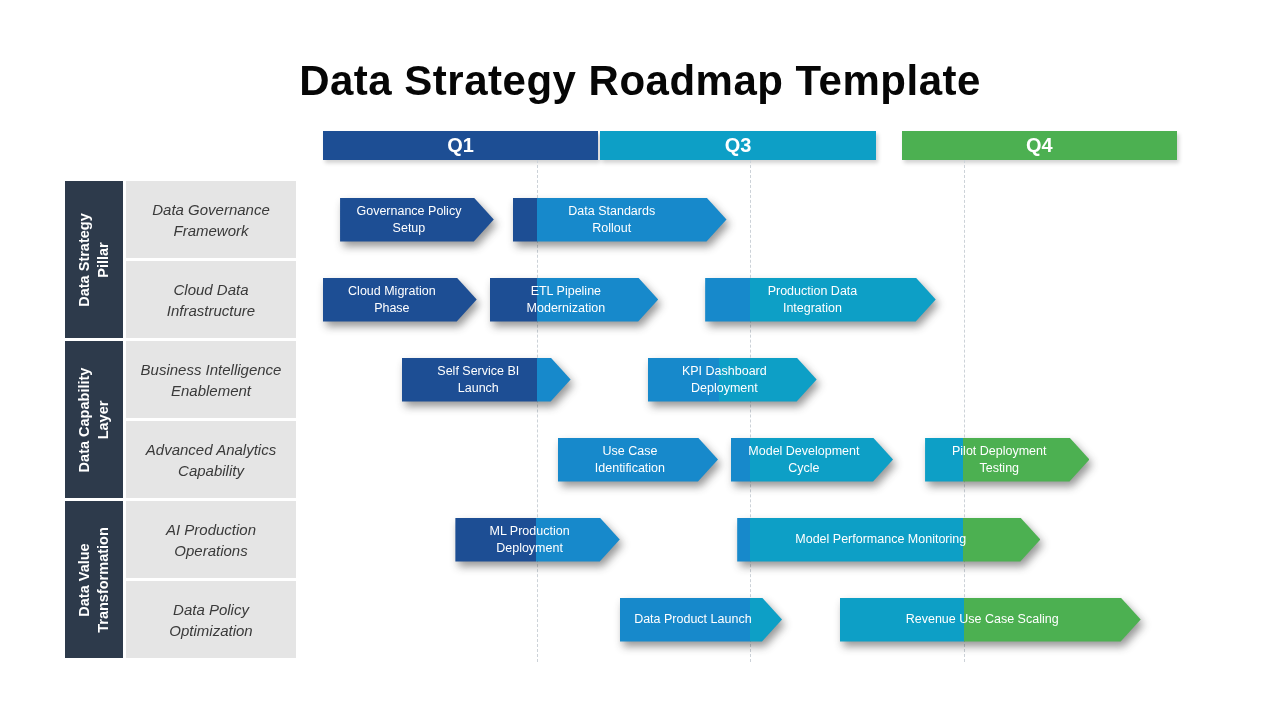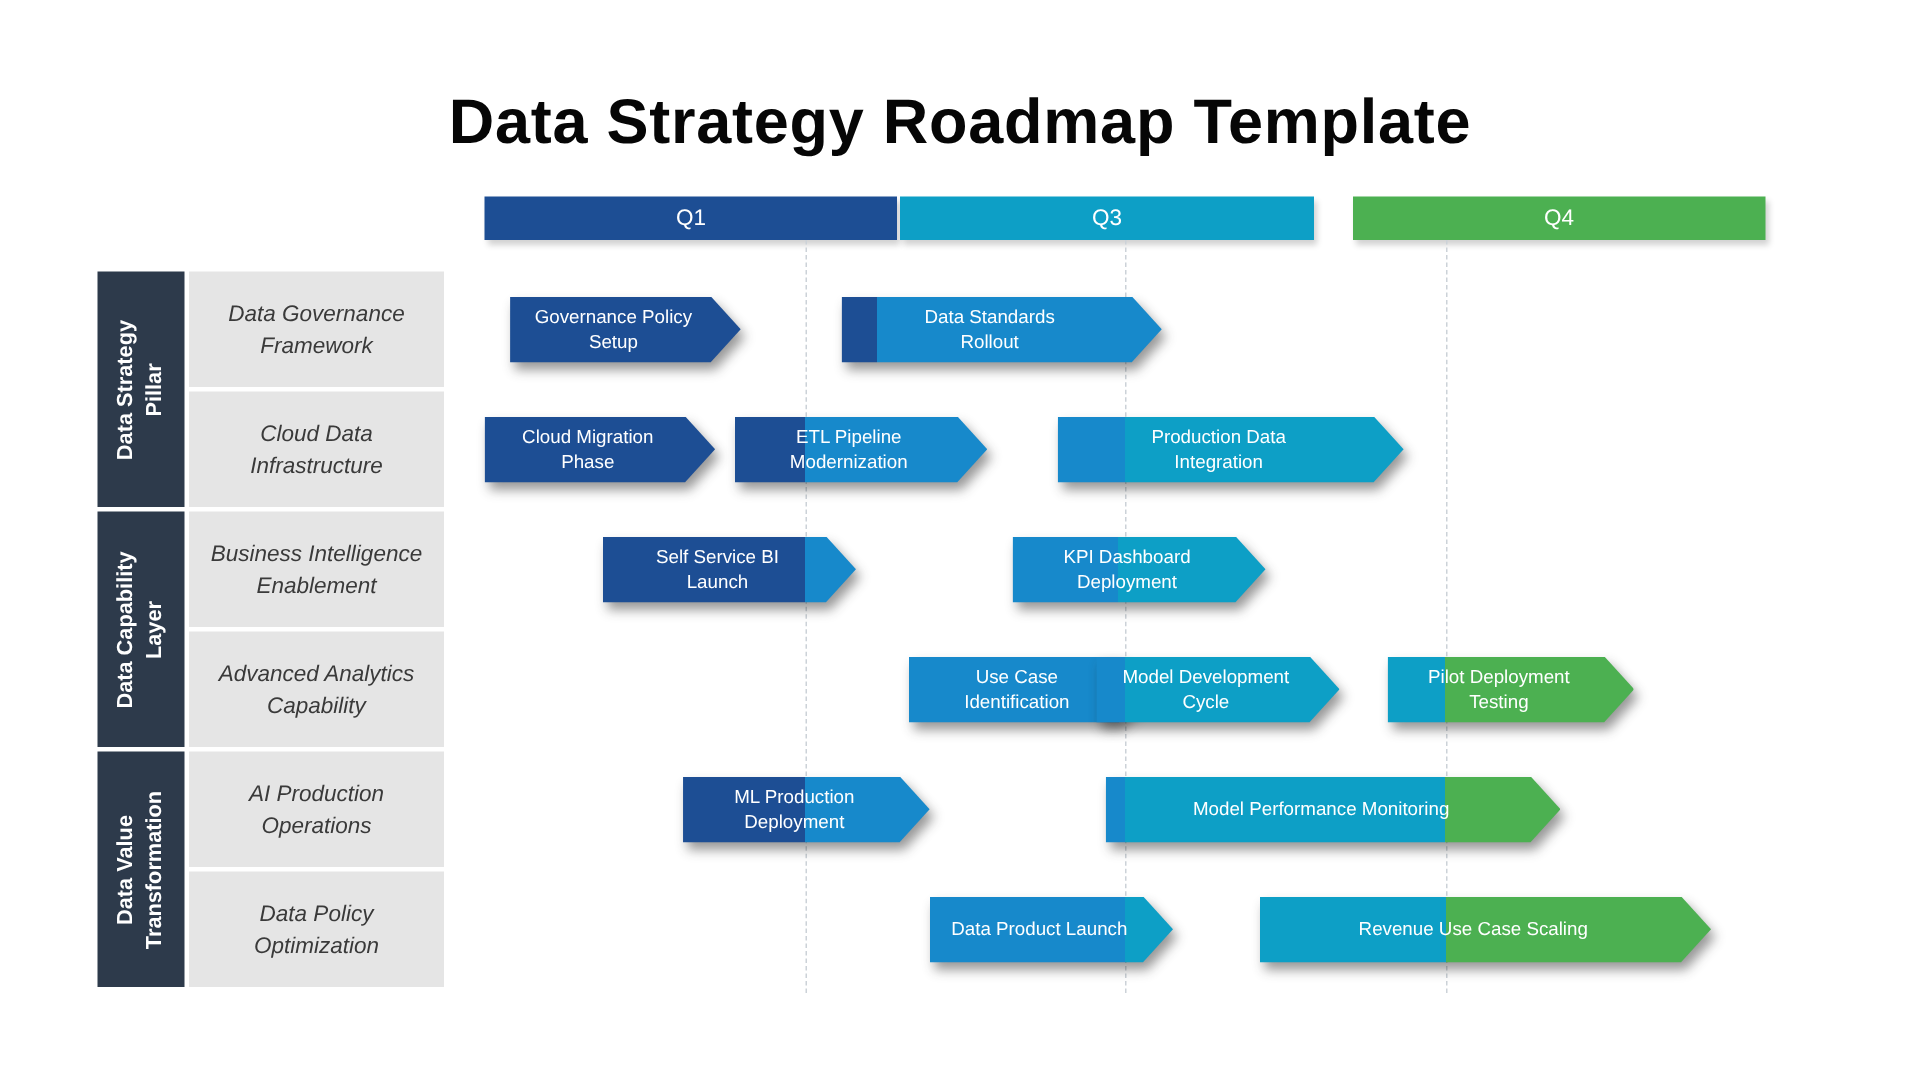--- a/index.html
+++ b/index.html
@@ -10,21 +10,21 @@
   .title {
     position:absolute; top:57px; left:0; width:100%; text-align:center;
     font-size:42px; font-weight:800; color:#060606; letter-spacing:0.5px;
   }
   .qheader {
     position:absolute; left:323px; top:131px; width:854px; height:29px;
     display:flex; gap:2px;
   }
   .qcell {
     flex:1; display:flex; align-items:center; justify-content:center;
-    color:#ffffff; font-weight:normal; font-size:15px;
+    color:#ffffff; font-weight:bold; font-size:20px;
     box-shadow:2px 3px 4px rgba(0,0,0,0.18);
   }
   .gridline {
     position:absolute; top:160px; height:502px; width:0;
     border-left:1px dashed #ccd2d8;
   }
   .group {
     position:absolute; left:65px; width:58px; background:#2d3a4b;
   }
   .group-inner {
@@ -94,45 +94,45 @@
 Operations</div>
       <div class="rowlabel" style="top: 581px; height: 77px;">Data Policy
 Optimization</div>
     </div>
   <div id="tasklayer">
       <div class="bar-wrap" style="left: 340.08px; width: 153.72px; top: 197.5px;">
         <div class="bar" style="background: linear-gradient(90deg, rgb(29, 78, 148) 0%, rgb(29, 78, 148) 100%);"><span>Governance Policy
 Setup</span></div>
       </div>
       <div class="bar-wrap" style="left: 513.015px; width: 213.5px; top: 197.5px;">
-        <div class="bar" style="background: linear-gradient(90deg, rgb(29, 78, 148) 0%, rgb(29, 78, 148) 11%, rgb(23, 137, 203) 11%, rgb(23, 137, 203) 100%); margin-left: 48px;"><span>Data Standards
+        <div class="bar" style="background: linear-gradient(90deg, rgb(29, 78, 148) 0%, rgb(29, 78, 148) 11%, rgb(23, 137, 203) 11%, rgb(23, 137, 203) 100%);"><span>Data Standards
 Rollout</span></div>
       </div>
       <div class="bar-wrap" style="left: 323px; width: 153.72px; top: 277.5px;">
         <div class="bar" style="background: linear-gradient(90deg, rgb(29, 78, 148) 0%, rgb(29, 78, 148) 100%);"><span>Cloud Migration
 Phase</span></div>
       </div>
       <div class="bar-wrap" style="left: 489.53px; width: 168.665px; top: 277.5px;">
         <div class="bar" style="background: linear-gradient(90deg, rgb(29, 78, 148) 0%, rgb(29, 78, 148) 27.85%, rgb(23, 137, 203) 27.85%, rgb(23, 137, 203) 100%);"><span>ETL Pipeline
 Modernization</span></div>
       </div>
       <div class="bar-wrap" style="left: 705.165px; width: 230.58px; top: 277.5px;">
         <div class="bar" style="background: linear-gradient(90deg, rgb(23, 137, 203) 0%, rgb(23, 137, 203) 19.44%, rgb(13, 159, 198) 19.44%, rgb(13, 159, 198) 100%);"><span>Production Data
 Integration</span></div>
       </div>
       <div class="bar-wrap" style="left: 401.995px; width: 168.665px; top: 357.5px;">
         <div class="bar" style="background: linear-gradient(90deg, rgb(29, 78, 148) 0%, rgb(29, 78, 148) 79.75%, rgb(23, 137, 203) 79.75%, rgb(23, 137, 203) 100%);"><span>Self Service BI
 Launch</span></div>
       </div>
-      <div class="bar-wrap" style="left: 675px; width: 168.665px; top: 357.5px;">
+      <div class="bar-wrap" style="left: 648px; width: 168.665px; top: 357.5px;">
         <div class="bar" style="background: linear-gradient(90deg, rgb(23, 137, 203) 0%, rgb(23, 137, 203) 41.77%, rgb(13, 159, 198) 41.77%, rgb(13, 159, 198) 100%);"><span>KPI Dashboard
 Deployment</span></div>
       </div>
       <div class="bar-wrap" style="left: 557.85px; width: 160.125px; top: 437.5px;">
-        <div class="bar" style="background: linear-gradient(90deg, rgb(23, 137, 203) 0%, rgb(23, 137, 203) 100%); margin-left: 48px;"><span>Use Case
+        <div class="bar" style="background: linear-gradient(90deg, rgb(23, 137, 203) 0%, rgb(23, 137, 203) 100%);"><span>Use Case
 Identification</span></div>
       </div>
       <div class="bar-wrap" style="left: 730.785px; width: 162.26px; top: 437.5px;">
         <div class="bar" style="background: linear-gradient(90deg, rgb(23, 137, 203) 0%, rgb(23, 137, 203) 11.84%, rgb(13, 159, 198) 11.84%, rgb(13, 159, 198) 100%);"><span>Model Development
 Cycle</span></div>
       </div>
       <div class="bar-wrap" style="left: 925.07px; width: 164.395px; top: 437.5px;">
         <div class="bar" style="background: linear-gradient(90deg, rgb(13, 159, 198) 0%, rgb(13, 159, 198) 23.38%, rgb(76, 176, 81) 23.38%, rgb(76, 176, 81) 100%);"><span>Pilot Deployment
 Testing</span></div>
       </div>

